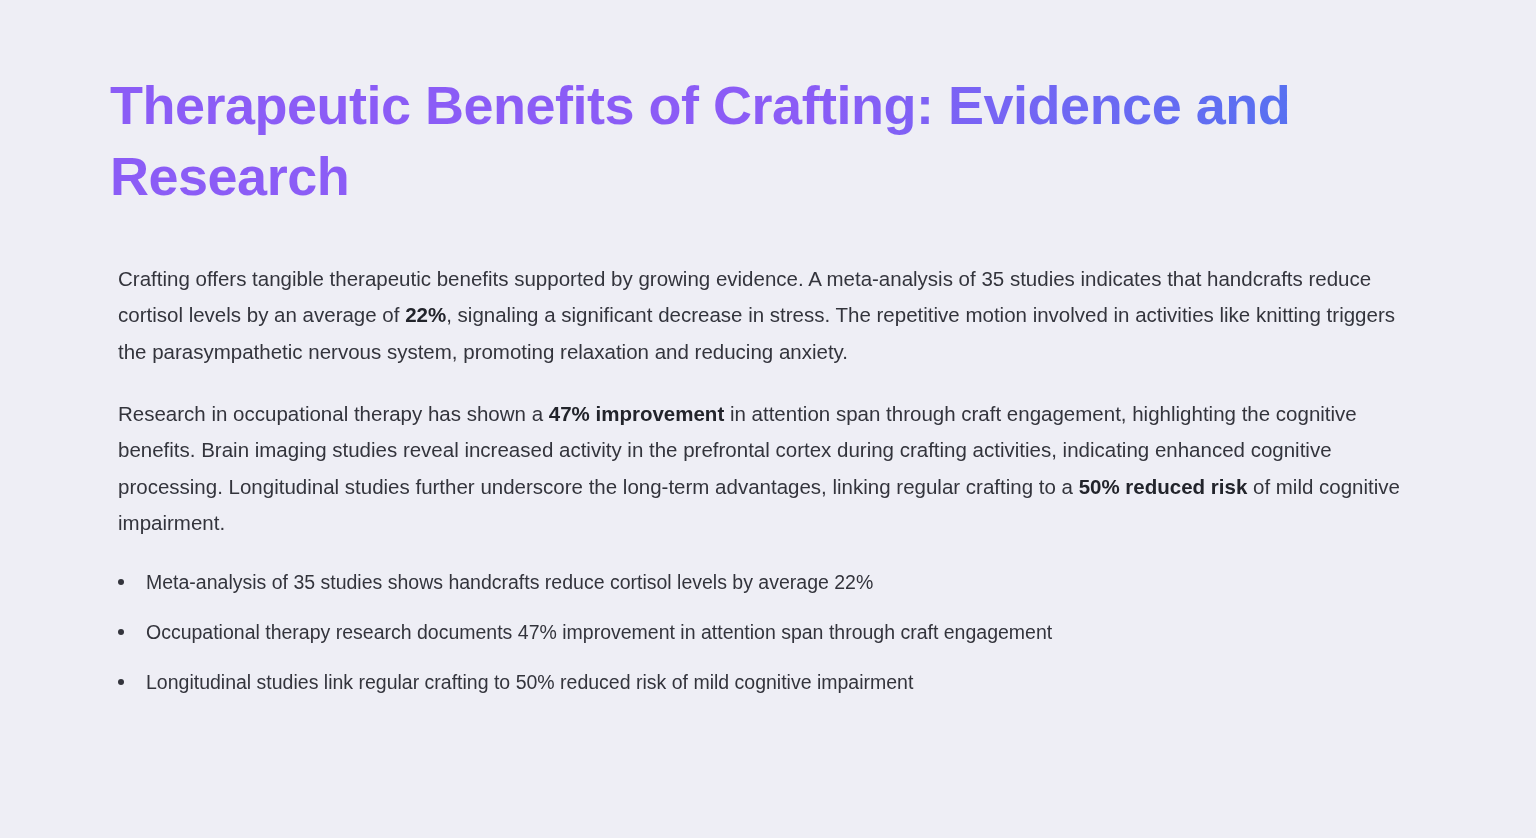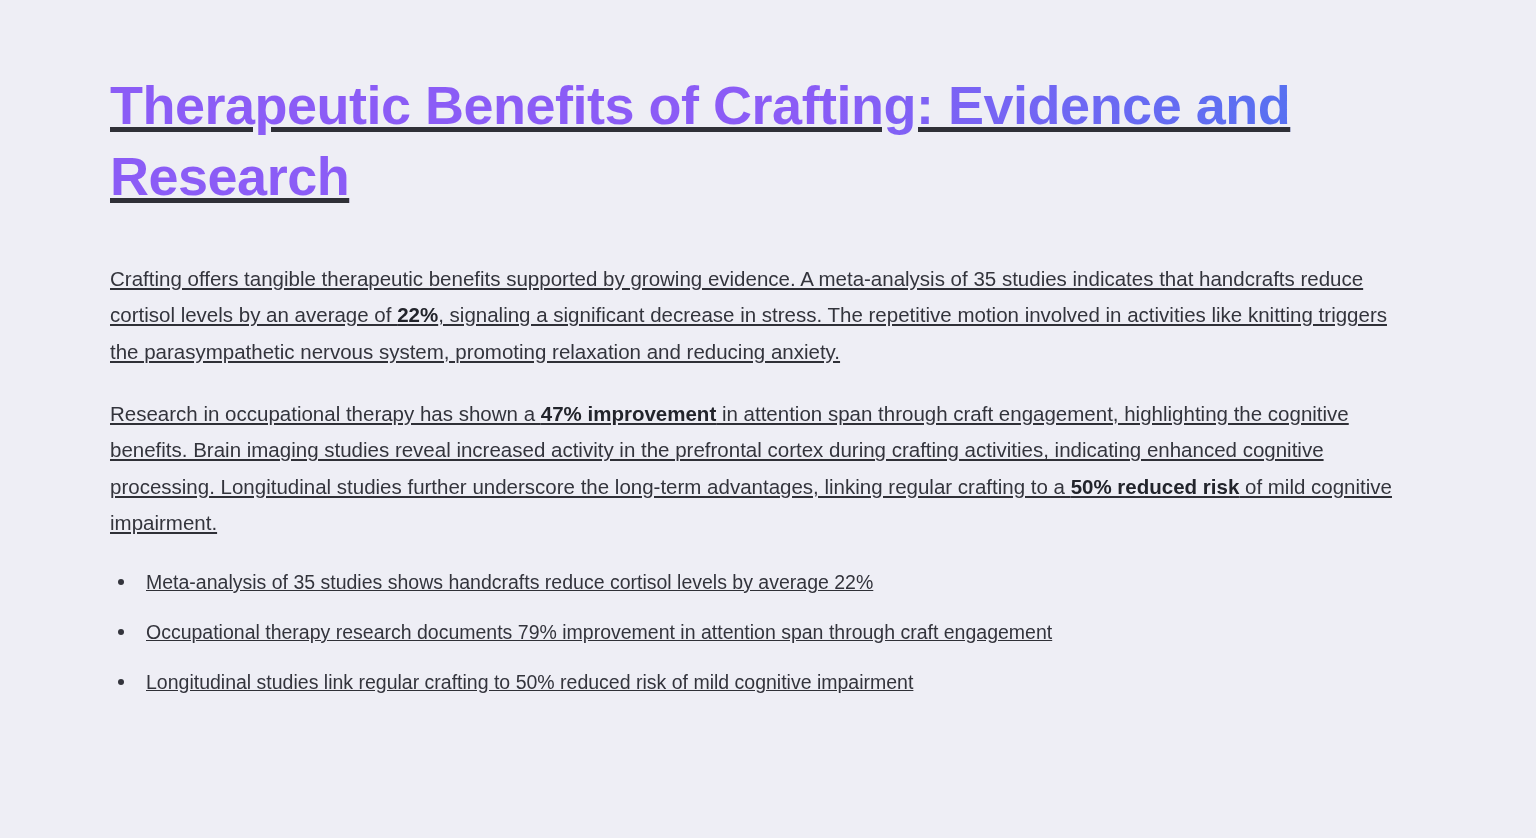--- a/index.html
+++ b/index.html
@@ -10,39 +10,38 @@
     width: 1536px;
     height: 838px;
     background: #eeeef5;
     font-family: "Liberation Sans", sans-serif;
     color: #2f3037;
     overflow: hidden;
   }
   .page {
     padding: 70px 69px 0 110px;
     box-sizing: border-box;
-    text-decoration: underline;
   }
   .title {
     font-size: 54px;
     line-height: 1.32;
     font-weight: 700;
     letter-spacing: -0.5px;
     margin: 0 0 48px 0;
     background: linear-gradient(90deg, #8b5cf6 0%, #8b5cf6 55%, #4f74f0 100%);
     -webkit-background-clip: text;
     background-clip: text;
     color: transparent;
     max-width: 1260px;
   }
   .para {
     font-size: 20.5px;
     line-height: 1.78;
     color: #33343c;
-    margin: 0 0 26px 0;
+    margin: 0 0 26px 8px;
     max-width: 1290px;
   }
   .para b {
     font-weight: 700;
     color: #22242b;
   }
   ul.bullets {
     list-style: none;
     margin: 22px 0 0 0;
     padding: 0;
@@ -73,17 +72,17 @@
 
   <h1 class="title">Therapeutic Benefits of Crafting: Evidence and Research</h1>
 
   <div>
     <p class="para">Crafting offers tangible therapeutic benefits supported by growing evidence. A meta-analysis of 35 studies indicates that handcrafts reduce cortisol levels by an average of <b>22%</b>, signaling a significant decrease in stress. The repetitive motion involved in activities like knitting triggers the parasympathetic nervous system, promoting relaxation and reducing anxiety.</p>
     <p class="para">Research in occupational therapy has shown a <b>47% improvement</b> in attention span through craft engagement, highlighting the cognitive benefits. Brain imaging studies reveal increased activity in the prefrontal cortex during crafting activities, indicating enhanced cognitive processing. Longitudinal studies further underscore the long-term advantages, linking regular crafting to a <b>50% reduced risk</b> of mild cognitive impairment.</p>
   </div>
 
   <ul class="bullets">
     <li>Meta-analysis of 35 studies shows handcrafts reduce cortisol levels by average 22%</li>
-    <li>Occupational therapy research documents 79% improvement in attention span through craft engagement</li>
+    <li>Occupational therapy research documents 47% improvement in attention span through craft engagement</li>
     <li>Longitudinal studies link regular crafting to 50% reduced risk of mild cognitive impairment</li>
   </ul>
 
 </div>
 
 </body></html>

